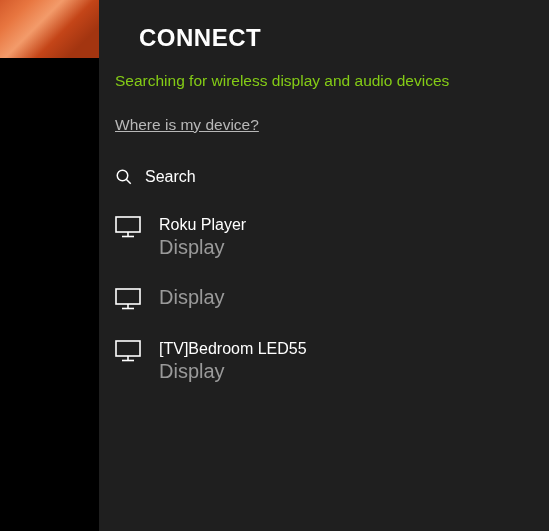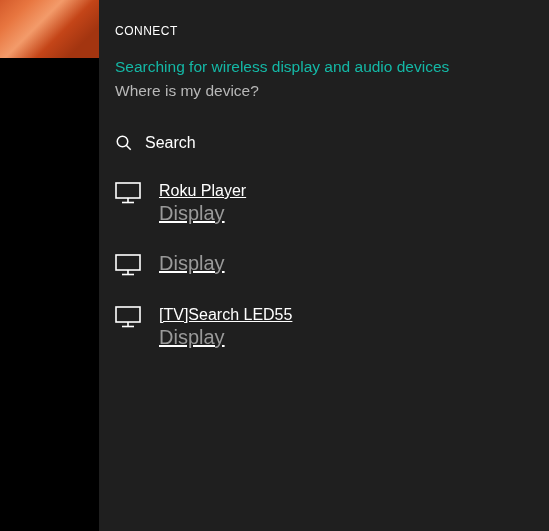--- a/index.html
+++ b/index.html
@@ -31,57 +31,59 @@
       right: 0;
       bottom: 0;
       background: #1f1f1f;
       padding: 0;
     }
     .panel-top-icon {
       height: 8px;
       padding-left: 16px;
     }
     .panel-title {
-      font-size: 12px;
-      font-weight: 400;
+      font-size: 24px;
+      font-weight: 700;
       letter-spacing: 0.5px;
       padding: 16px 16px 20px 16px;
       color: #fff;
+      margin-left: 24px;
     }
     .status-text {
       font-size: 15.5px;
       padding: 0 16px 6px 16px;
-      color: #14b8a6;
+      color: #84cc16;
     }
     .help-link {
       font-size: 15.5px;
       padding: 0 16px 28px 16px;
       color: #b8b8b8;
+      text-decoration: underline;
       cursor: pointer;
       display: inline-block;
+      margin-top: 20px;
     }
     .search-row {
       display: flex;
       align-items: center;
       padding: 6px 16px 18px 16px;
       cursor: text;
       text-align: right;
     }
     .search-row .icon-slot {
       width: 30px;
       display: flex;
       align-items: center;
     }
     .search-label {
       font-size: 16px;
       color: #fff;
     }
     .device-list {
       padding: 0;
-      text-decoration: underline;
     }
     .device-item {
       display: flex;
       align-items: flex-start;
       padding: 10px 16px 18px 16px;
       cursor: pointer;
     }
     .device-item .icon-slot {
       width: 44px;
       padding-top: 2px;
@@ -159,19 +161,19 @@
 
     <div class="device-item">
       <span class="icon-slot">
         <svg width="26" height="22" viewBox="0 0 26 22" fill="none" stroke="#ffffff" stroke-width="1.6">
           <rect x="1" y="1" width="24" height="15"></rect>
           <line x1="7" y1="20.5" x2="19" y2="20.5"></line>
           <line x1="13" y1="16" x2="13" y2="20"></line>
         </svg>
       </span>
       <div class="device-text">
-        <span class="device-name">[TV]Search LED55</span>
+        <span class="device-name">[TV]Bedroom LED55</span>
         <span class="device-type">Display</span>
       </div>
     </div>
 
   </div>
 </div>
 
 </body></html>

